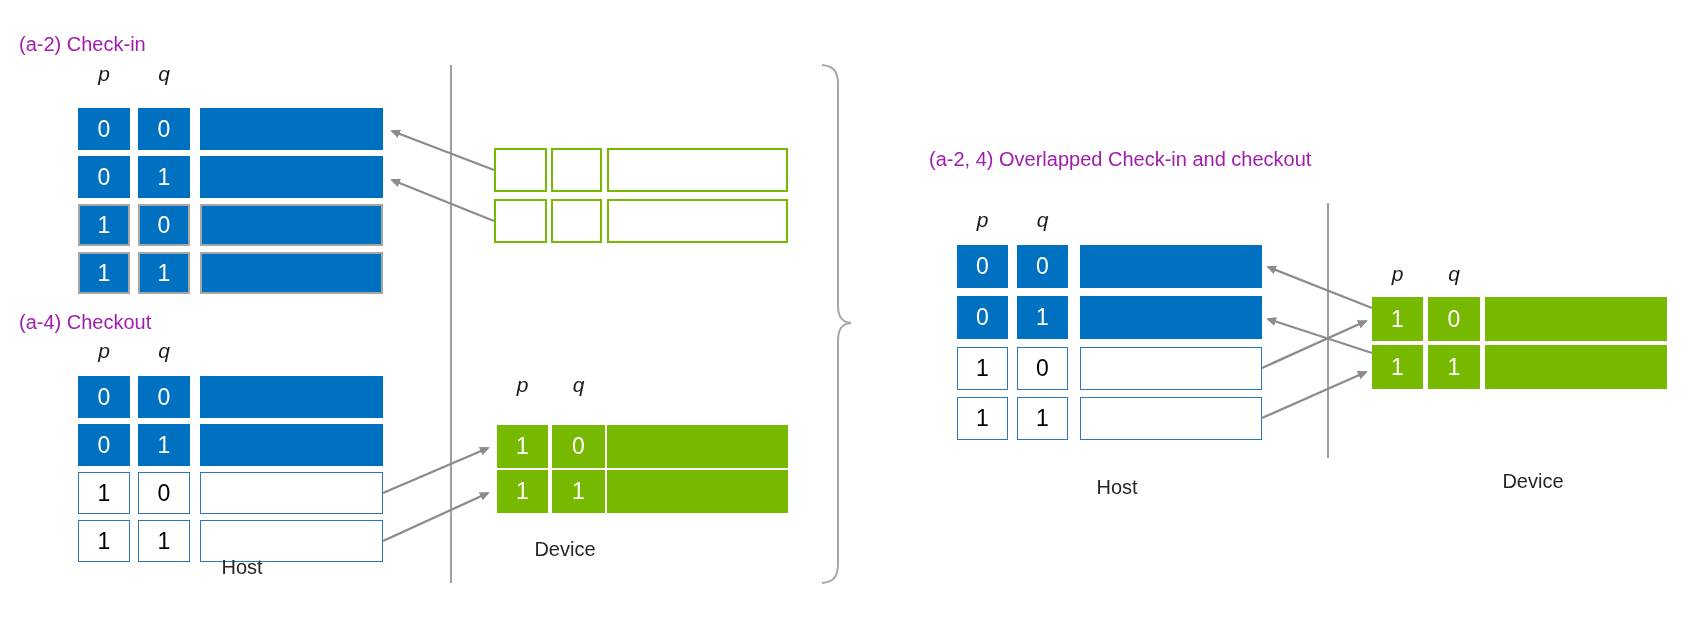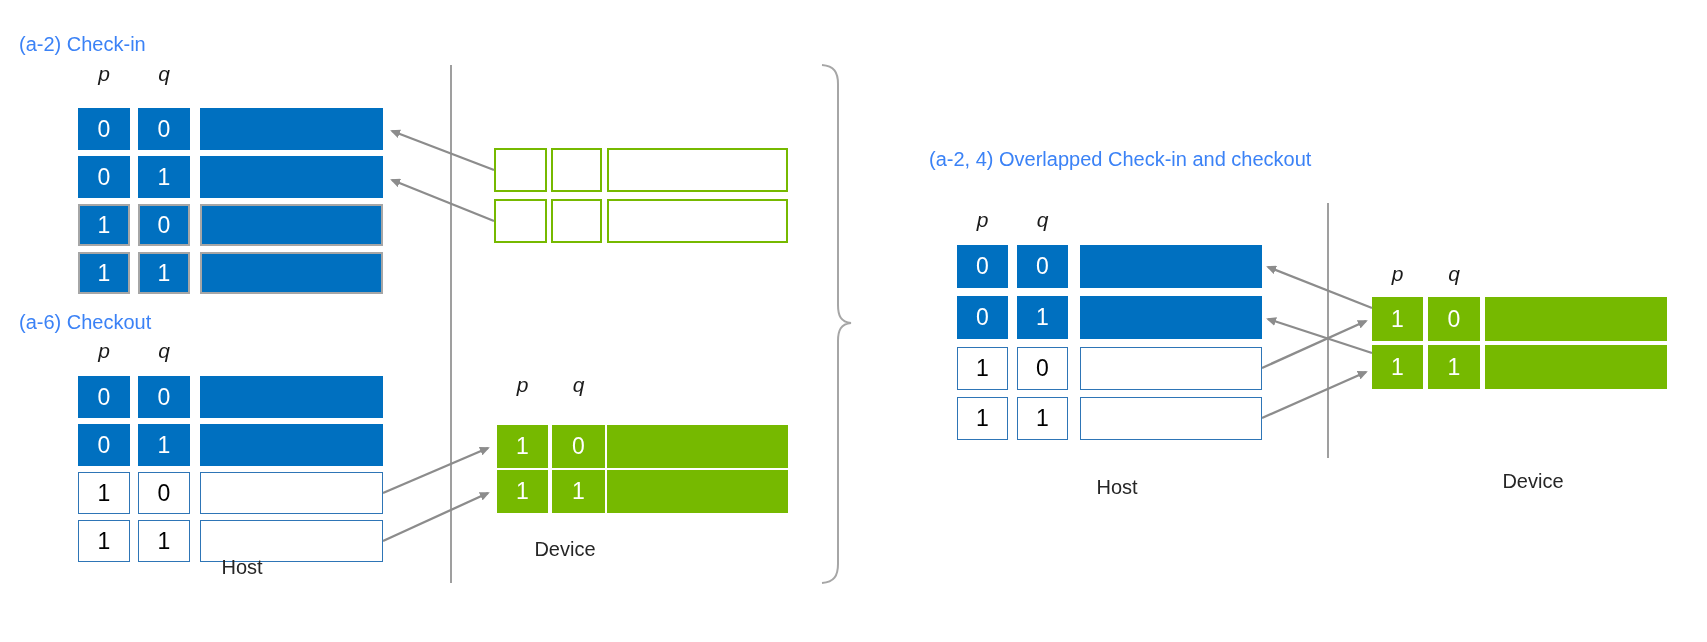--- a/index.html
+++ b/index.html
@@ -6,21 +6,21 @@
   #canvas{position:relative;width:1707px;height:642px;background:#ffffff;
           font-family:"Liberation Sans",sans-serif;color:#262626;overflow:hidden;}
   .abs{position:absolute;box-sizing:border-box;}
   .cell{display:flex;align-items:center;justify-content:center;font-size:23px;line-height:1;}
   .c-blue{background:var(--blue,#0070C0);color:#ffffff;}
   .c-blue-gb{background:var(--blue,#0070C0);color:#ffffff;border:2px solid var(--cellBorderGray,#A6A6A6);}
   .c-white{background:#ffffff;color:#000000;border:1.5px solid var(--cellBorderBlue,#2E75B6);}
   .c-green{background:var(--green,#76B900);color:#ffffff;}
   .c-green-o{background:#ffffff;border:2px solid var(--green,#76B900);}
   .hdr{font-style:italic;font-size:21px;text-align:center;color:#1a1a1a;}
-  .title{font-size:20px;white-space:nowrap;color:#3b82f6;}
+  .title{font-size:20px;white-space:nowrap;color:#a21caf;}
   .lbl{font-size:20px;text-align:center;color:#262626;}
   svg.overlay{position:absolute;left:0;top:0;pointer-events:none;}
 </style>
 </head>
 <body>
 
 <div id="canvas">
 
   <div class="abs title" style="left:19px;top:33px">(a-2) Check-in</div>
   <div class="abs hdr" style="left:78px;top:62px;width:52px">p</div>
@@ -35,21 +35,21 @@
   <div class="abs c-blue" style="left:200px;top:156px;width:183px;height:42px"></div>
 
   <div class="abs cell c-blue-gb" style="left:78px;top:204px;width:52px;height:42px">1</div>
   <div class="abs cell c-blue-gb" style="left:138px;top:204px;width:52px;height:42px">0</div>
   <div class="abs c-blue-gb" style="left:200px;top:204px;width:183px;height:42px"></div>
 
   <div class="abs cell c-blue-gb" style="left:78px;top:252px;width:52px;height:42px">1</div>
   <div class="abs cell c-blue-gb" style="left:138px;top:252px;width:52px;height:42px">1</div>
   <div class="abs c-blue-gb" style="left:200px;top:252px;width:183px;height:42px"></div>
 
-  <div class="abs title" style="left:19px;top:311px">(a-6) Checkout</div>
+  <div class="abs title" style="left:19px;top:311px">(a-4) Checkout</div>
   <div class="abs hdr" style="left:78px;top:339px;width:52px">p</div>
   <div class="abs hdr" style="left:138px;top:339px;width:52px">q</div>
 
   <div class="abs cell c-blue" style="left:78px;top:376px;width:52px;height:42px">0</div>
   <div class="abs cell c-blue" style="left:138px;top:376px;width:52px;height:42px">0</div>
   <div class="abs c-blue" style="left:200px;top:376px;width:183px;height:42px"></div>
 
   <div class="abs cell c-blue" style="left:78px;top:424px;width:52px;height:42px">0</div>
   <div class="abs cell c-blue" style="left:138px;top:424px;width:52px;height:42px">1</div>
   <div class="abs c-blue" style="left:200px;top:424px;width:183px;height:42px"></div>

